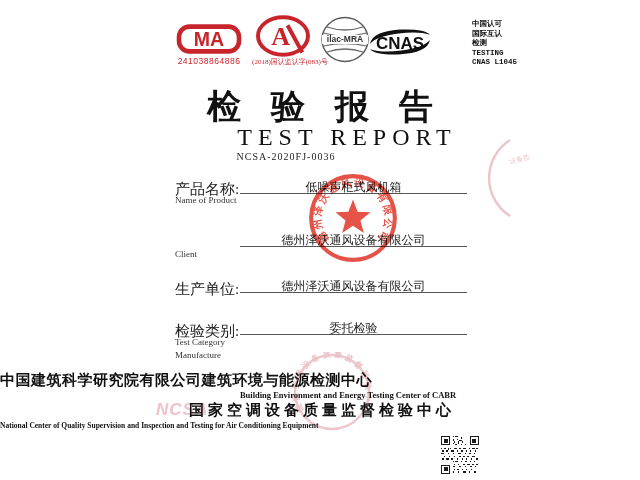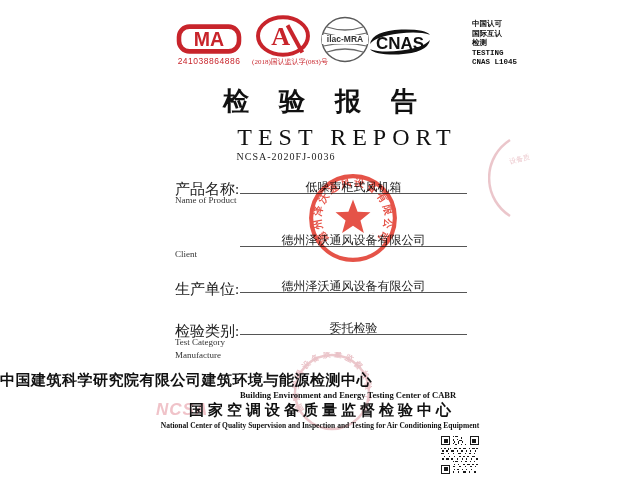--- a/index.html
+++ b/index.html
@@ -8,40 +8,40 @@
   .abs{position:absolute;}
   .red{color:#c8242b;}
 
   
   .cma-num{left:170px;top:56px;width:78px;font-size:8.5px;letter-spacing:.5px;text-align:center;font-family:"Liberation Sans",sans-serif;}
   .cal-num{left:244px;top:57px;width:92px;font-size:7px;text-align:center;}
   .cnas-block{left:437px;top:20px;width:70px;font-size:7.5px;line-height:9.6px;font-weight:bold;
               font-family:Liberation Mono, monospace;color:#111;margin-left:35px;}
 
   
-  .title-cn{left:0;top:84px;width:640px;font-size:26px;font-weight:bold;letter-spacing:30px;
+  .title-cn{left:0;top:84px;width:640px;font-size:34px;font-weight:bold;letter-spacing:30px;
             text-indent:30px;text-align:center;color:#111;}
   .title-en{left:0;top:124px;width:640px;font-size:24px;letter-spacing:6px;text-indent:6px;
             text-align:center;color:#111;margin-left:24px;}
   .report-no{left:0;top:151px;width:572px;font-size:10px;letter-spacing:1px;text-align:center;color:#222;}
 
   
   .f-label{left:175px;width:120px;font-size:15px;color:#222;}
   .f-sub{left:175px;width:140px;font-size:9px;color:#333;}
   .f-line{left:240px;width:227px;border-bottom:1px solid #555;height:0;}
   .f-value{left:240px;width:227px;font-size:12px;text-align:center;color:#1a1a1a;}
 
   
   .seal{mix-blend-mode:multiply;}
 
   
   .org1-cn{left:0;top:371px;width:640px;font-size:15px;font-weight:bold;letter-spacing:.5px;text-align:left;color:#111;}
   .org1-en{left:0;top:390px;width:640px;font-size:8.5px;font-weight:bold;text-align:center;color:#111;padding-left:28px;}
   .org2-cn{left:0;top:401px;width:640px;font-size:15px;font-weight:bold;letter-spacing:4px;text-indent:4px;text-align:center;color:#111;}
-  .org2-en{left:0;top:421px;width:640px;font-size:7.5px;font-weight:bold;text-align:center;color:#111;}
+  .org2-en{left:0;top:421px;width:640px;font-size:7.5px;font-weight:bold;text-align:left;color:#111;}
   .ncsa-wm{left:156px;top:400px;font-size:17px;font-weight:bold;font-style:italic;
            font-family:"Liberation Sans",sans-serif;color:#f0c3c9;letter-spacing:1px;}
 </style>
 </head>
 <body>
 
 <div id="page">
 
   <svg class="abs" style="left:176px;top:24px;" width="66" height="30" viewBox="0 0 100 46">
     <rect x="4" y="4" width="92" height="38" rx="16" fill="none" stroke="#c8242b" stroke-width="7"></rect>

